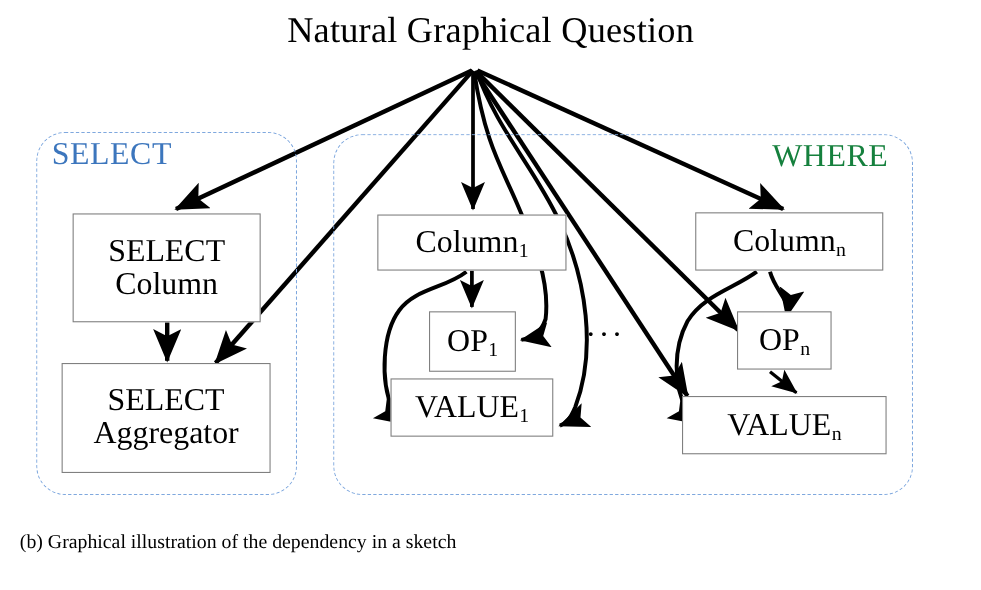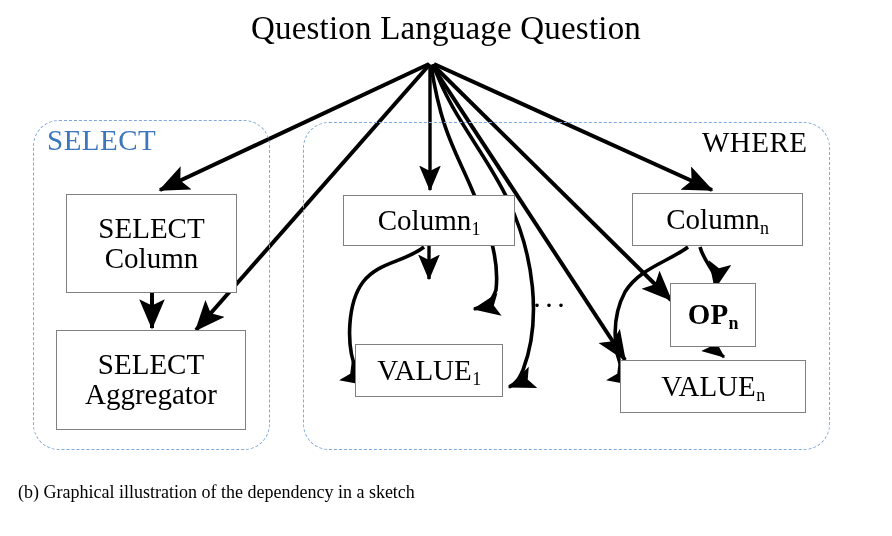--- a/index.html
+++ b/index.html
@@ -97,27 +97,27 @@
     border-radius: 26px;
     background: transparent;
     z-index: 1;
   }
 </style>
 </head>
 <body>
 
 <div id="figure">
 
-  <div class="title-text">Question Language Question</div>
+  <div class="title-text">Natural Graphical Question</div>
 
   <div class="dashbox" id="grp-select" style="left: 33px; top: 120px; width: 237px; height: 330px; border-color: rgb(127, 168, 222);"></div>
   <div class="dashbox" id="grp-where" style="left: 303px; top: 122px; width: 527px; height: 328px; border-color: rgb(127, 168, 222);"></div>
 
   <div class="group-label" id="lbl-select" style="left: 47px; top: 124px; color: rgb(60, 118, 189);">SELECT</div>
-  <div class="group-label" id="lbl-where" style="left: 702px; top: 126px; color: #000000;">WHERE</div>
+  <div class="group-label" id="lbl-where" style="left: 702px; top: 126px; color: #15803d;">WHERE</div>
 
   <svg class="layer" viewBox="0 0 892 536">
     <defs>
       <marker id="ah" markerWidth="9" markerHeight="9" refX="7.2" refY="3.2" orient="auto" markerUnits="strokeWidth">
         <path d="M0,0 L7.6,3.2 L0,6.4 L1.6,3.2 Z" fill="#000"></path>
       </marker>
       <marker id="ahs" markerWidth="10" markerHeight="10" refX="8" refY="3.4" orient="auto" markerUnits="strokeWidth">
         <path d="M0,0 L8.2,3.4 L0,6.8 L1.7,3.4 Z" fill="#000"></path>
       </marker>
     </defs>
@@ -158,30 +158,33 @@
 
   <div class="node" id="node-select-aggregator" style="left: 56px; top: 330px; width: 190px; height: 100px; border-color: rgb(128, 128, 128);">
     <span class="ln">SELECT</span>
     <span class="ln">Aggregator</span>
   </div>
 
   <div class="node" id="node-column-1" style="left: 343px; top: 195px; width: 172px; height: 51px; border-color: rgb(128, 128, 128);">
     <span class="ln"><span>Column</span><sub>1</sub></span>
   </div>
 
+  <div class="node" id="node-op-1" style="left: 390px; top: 283px; width: 79px; height: 55px; border-color: rgb(128, 128, 128);">
+    <span class="ln"><span>OP</span><sub>1</sub></span>
+  </div>
 
   <div class="node" id="node-value-1" style="left: 355px; top: 344px; width: 148px; height: 53px; border-color: rgb(128, 128, 128);">
     <span class="ln"><span>VALUE</span><sub>1</sub></span>
   </div>
 
   <div class="node" id="node-column-n" style="left: 632px; top: 193px; width: 171px; height: 53px; border-color: rgb(128, 128, 128);">
     <span class="ln"><span>Column</span><sub>n</sub></span>
   </div>
 
-  <div class="node" id="node-op-n" style="left: 670px; top: 283px; width: 86px; height: 64px; border-color: rgb(128, 128, 128); font-weight: bold;">
+  <div class="node" id="node-op-n" style="left: 670px; top: 283px; width: 86px; height: 53px; border-color: rgb(128, 128, 128);">
     <span class="ln"><span>OP</span><sub>n</sub></span>
   </div>
 
   <div class="node" id="node-value-n" style="left: 620px; top: 360px; width: 186px; height: 53px; border-color: rgb(128, 128, 128);">
     <span class="ln"><span>VALUE</span><sub>n</sub></span>
   </div>
 
   <div class="ellipsis" id="ellipsis-mid" style="left: 532px; top: 288px;">···</div>
 
   <div class="caption">(b) Graphical illustration of the dependency in a sketch</div>

